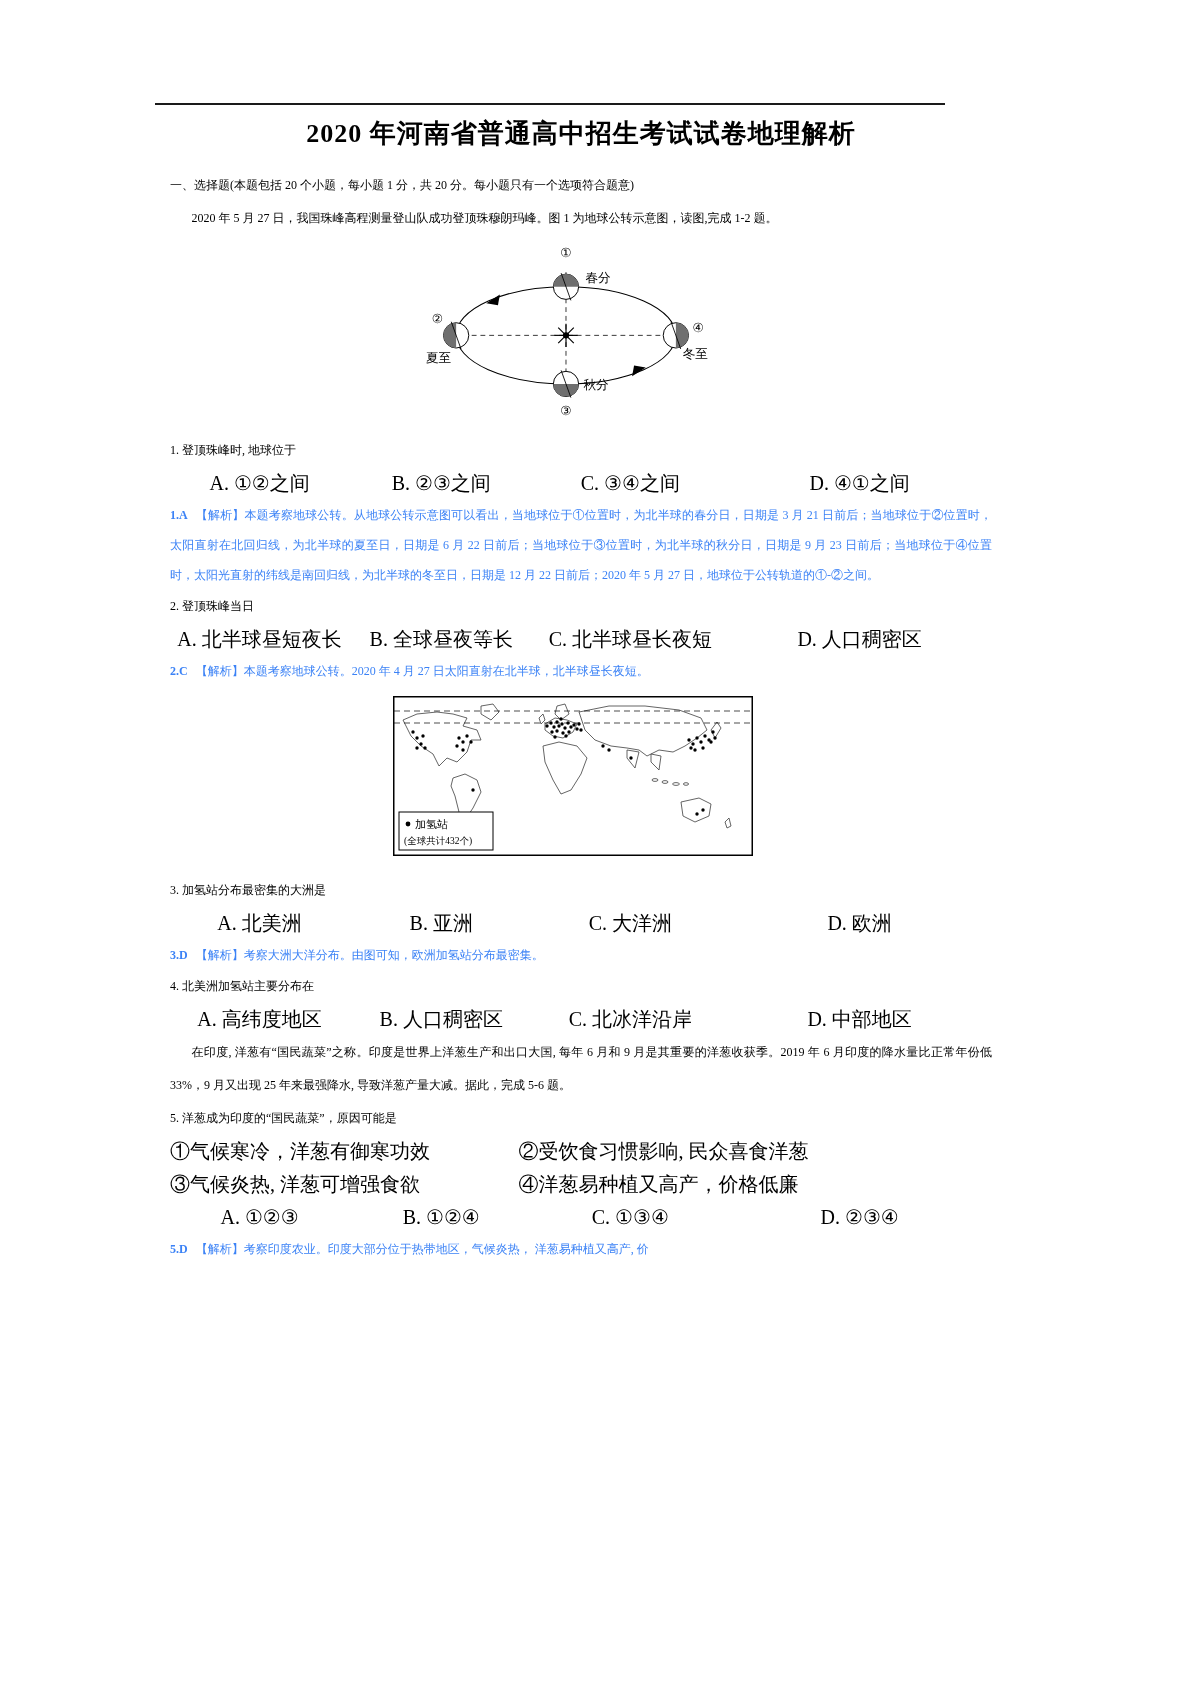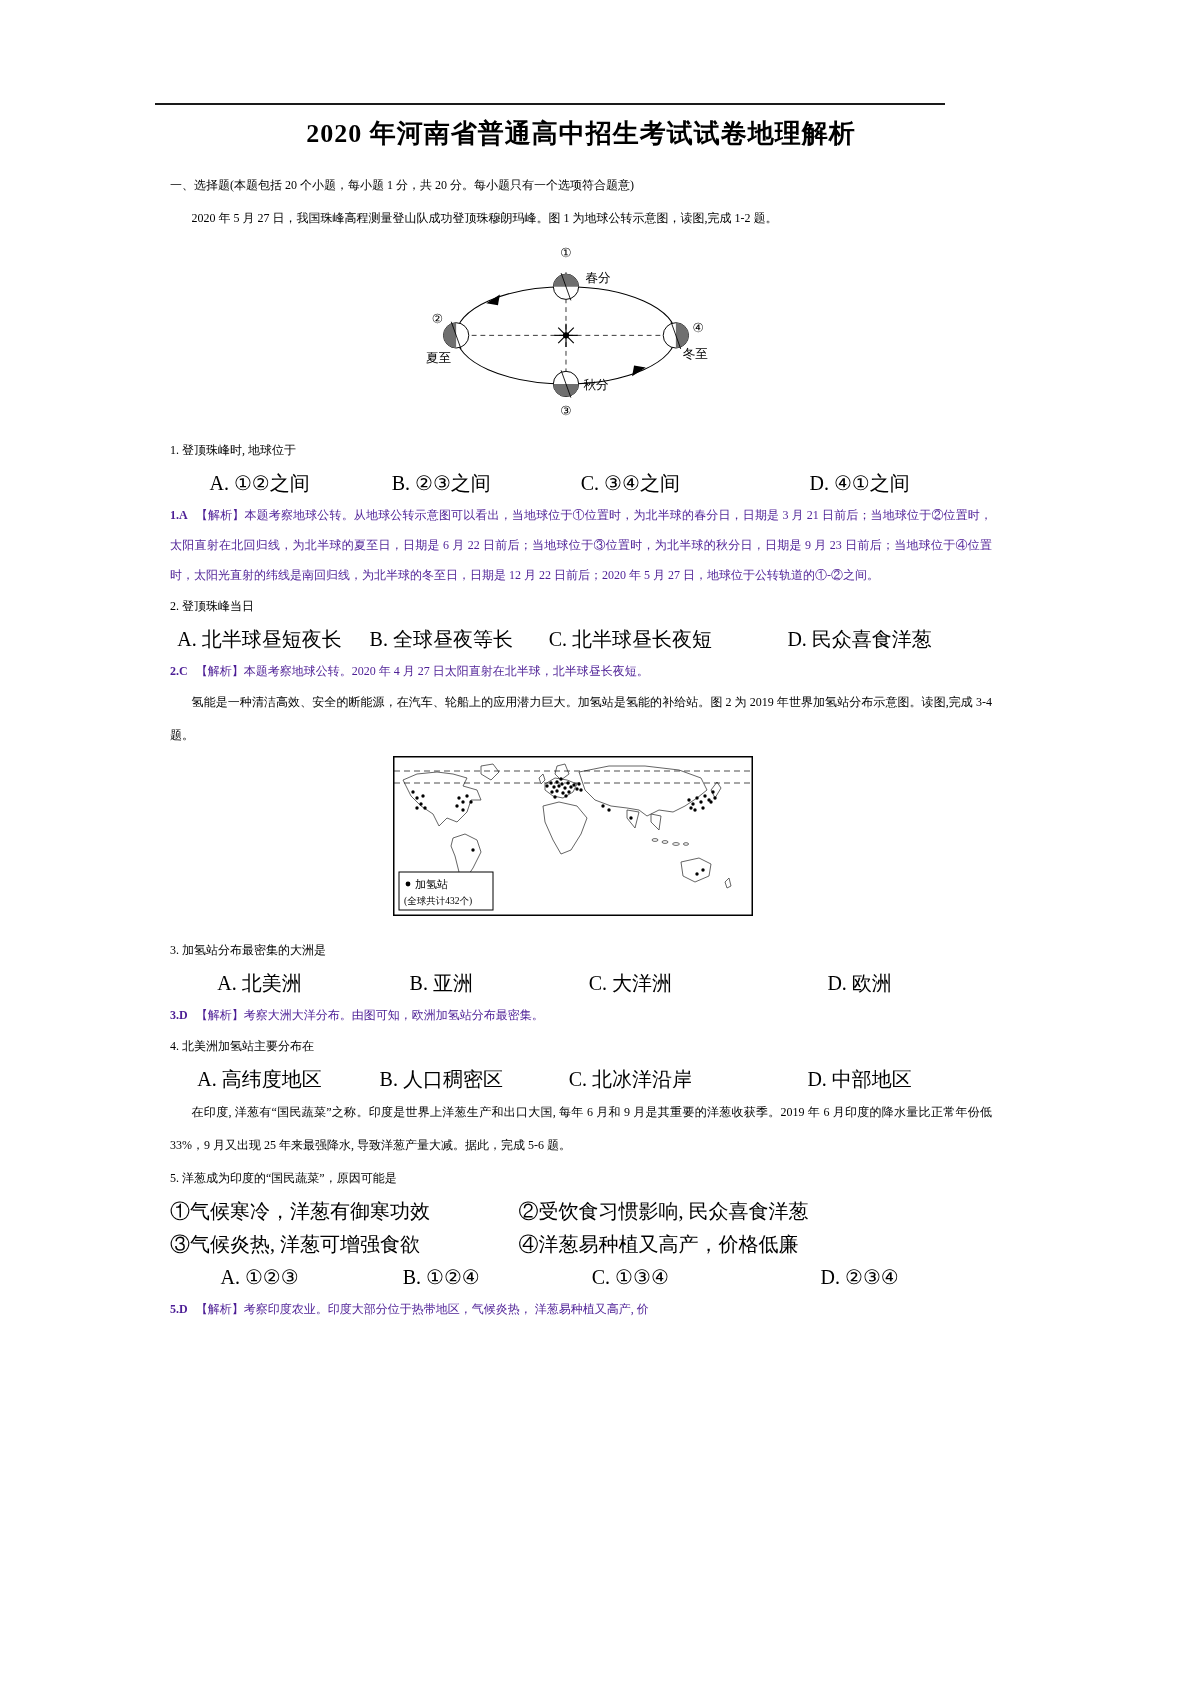--- a/index.html
+++ b/index.html
@@ -4,27 +4,27 @@
 <style>
   * { margin:0; padding:0; box-sizing:border-box; }
   html, body { background:#ffffff; }
   body { width:1200px; font-family:"Liberation Serif","DejaVu Serif",serif; color:#000; }
   .page { position:relative; width:1160px; height:1698px; background:#fff; overflow:hidden;
           padding:116px 168px 0 170px; }
   .top-rule { position:absolute; top:103px; left:155px; width:790px; height:2px; background:#1a1a1a; }
   .title { font-size:26px; font-weight:bold; text-align:center; letter-spacing:1px; margin-bottom:18px; }
   .t { font-size:12px; line-height:33px; text-align:justify; }
   .ind { text-indent:1.8em; }
-  .red { color:#4c1d95; line-height:30px; }
+  .red { color:#3b82f6; line-height:30px; }
   .ans-label { font-weight:bold; margin-right:8px; }
   .opts { display:grid; grid-template-columns:21.8% 22.4% 23.6% auto; font-size:20px; line-height:33px;text-align:center; }
   .subopts { display:grid; grid-template-columns:40.7% auto; font-size:20px; line-height:33px;gap:14px; }
   figure { display:block; }
   .fig1 { margin:8px 0 12px 250px; width:292px; }
-  .fig2 { margin:4px 0 14px 223px; width:360px; }
+  .fig2 { margin:10px 0 14px 223px; width:360px; }
   svg text { font-family:"Liberation Serif","DejaVu Serif",serif; fill:#000; }
   .fig1 text { font-size:13px; }
   .dash { stroke:#000; stroke-width:0.8; stroke-dasharray:5 4; fill:none; }
   .orbit { fill:none; stroke:#000; stroke-width:1.1; }
 </style>
 </head>
 <body>
 
 <div class="page">
   <div class="top-rule"></div>
@@ -91,25 +91,24 @@
     <span>C. ③④之间</span>
     <span>D. ④①之间</span>
   </div>
   <p class="t red"><span class="ans-label">1.A</span><span>【解析】本题考察地球公转。从地球公转示意图可以看出，当地球位于①位置时，为北半球的春分日，日期是 3 月 21 日前后；当地球位于②位置时，太阳直射在北回归线，为北半球的夏至日，日期是 6 月 22 日前后；当地球位于③位置时，为北半球的秋分日，日期是 9 月 23 日前后；当地球位于④位置时，太阳光直射的纬线是南回归线，为北半球的冬至日，日期是 12 月 22 日前后；2020 年 5 月 27 日，地球位于公转轨道的①-②之间。</span></p>
 
   <p class="t">2. 登顶珠峰当日</p>
   <div class="opts">
     <span>A. 北半球昼短夜长</span>
     <span>B. 全球昼夜等长</span>
     <span>C. 北半球昼长夜短</span>
-    <span>D. 民众喜食洋葱</span>
+    <span>D. 人口稠密区</span>
   </div>
   <p class="t red"><span class="ans-label">2.C</span><span>【解析】本题考察地球公转。2020 年 4 月 27 日太阳直射在北半球，北半球昼长夜短。</span></p>
 
-  <p class="t ind">氢能是一种清洁高效、安全的断能源，在汽车、轮船上的应用潜力巨大。加氢站是氢能的补给站。图 2 为 2019 年世界加氢站分布示意图。读图,完成 3-4 题。</p>
 
   <figure class="fig2">
     <svg viewBox="0 0 360 160" width="360" height="160">
       <rect x="0.75" y="0.75" width="358.5" height="158.5" fill="#ffffff" stroke="#000" stroke-width="1.5"></rect>
       <g fill="#ffffff" stroke="#3d3d3d" stroke-width="0.8" stroke-linejoin="round">
         <path d="M10,24 L24,18 L44,16 L60,18 L74,22 L70,30 L84,34 L88,44 L78,44 L74,56 L64,66 L54,62 L46,70 L40,58 L28,50 L18,40 Z"></path>
         <path d="M88,10 L100,8 L106,16 L98,24 L88,18 Z"></path>
         <path d="M60,82 L72,78 L84,84 L88,96 L80,112 L72,124 L66,116 L62,100 L58,90 Z"></path>
         <path d="M146,22 L150,18 L152,24 L148,28 Z"></path>
         <path d="M164,10 L172,8 L176,18 L168,24 L162,18 Z"></path>

